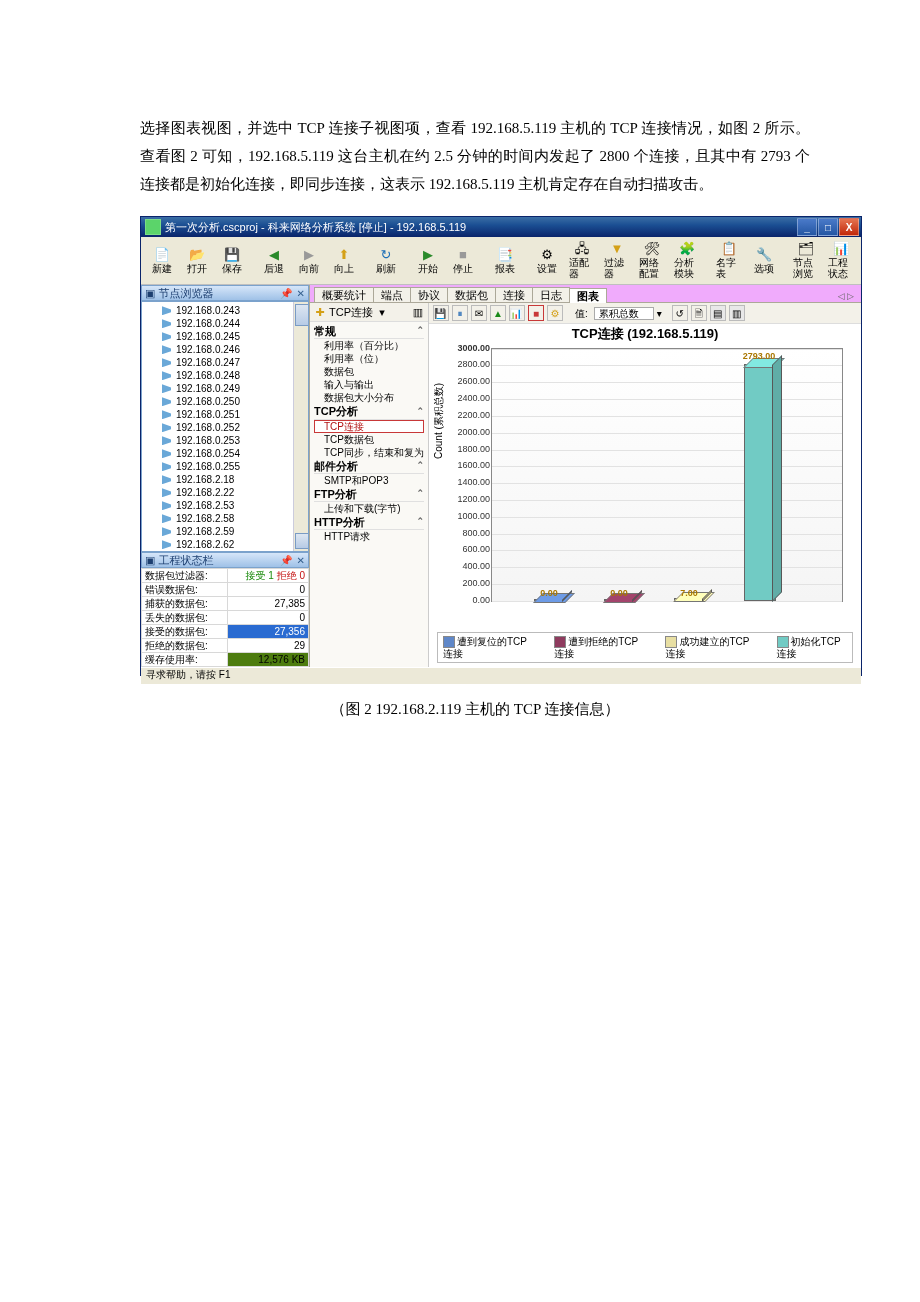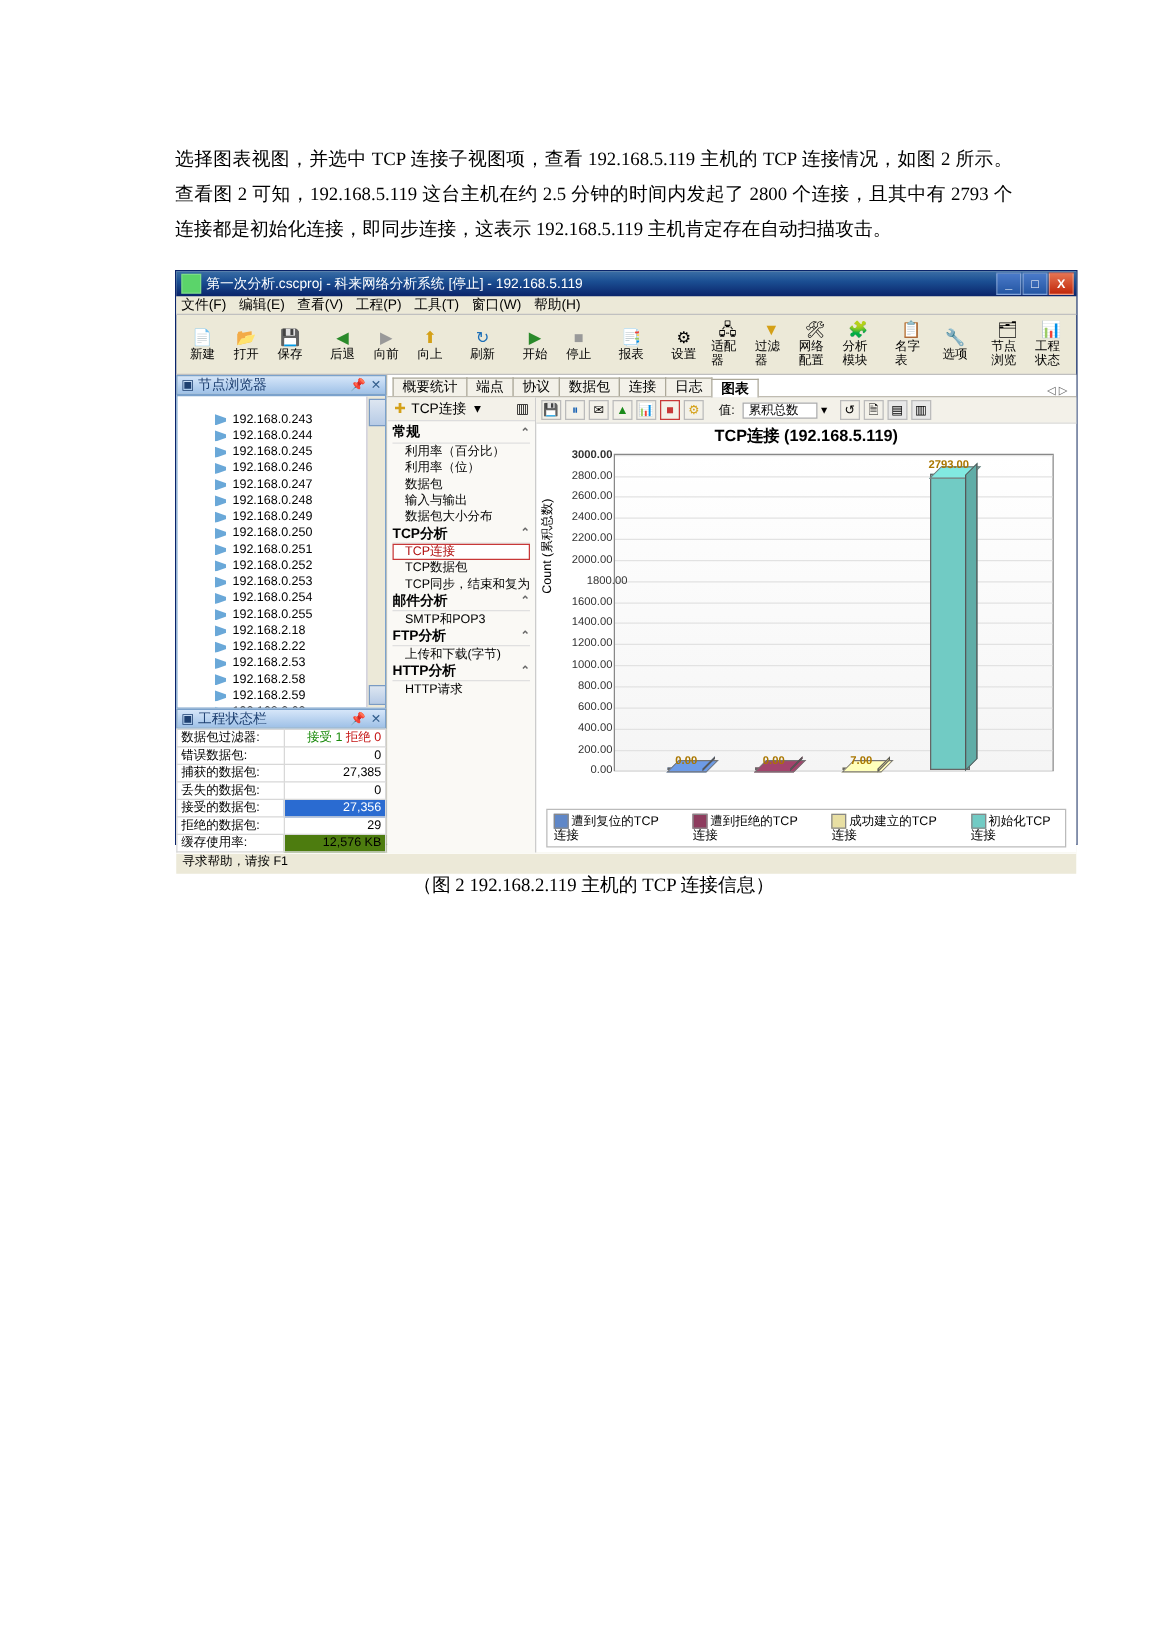--- a/index.html
+++ b/index.html
@@ -117,21 +117,21 @@
   .iplist .scrollbar .thumb{
     position:absolute; left:1px; top:2px; width:12px; height:20px;
     background:linear-gradient(#dde6f1,#b7cbe6);
     border:1px solid #7a9bc4;
   }
   .iplist .scrollbar .thumb2{
     position:absolute; left:1px; bottom:2px; width:12px; height:14px;
     background:linear-gradient(#dde6f1,#b7cbe6);
     border:1px solid #7a9bc4;
   }
-  .iplist ul { list-style:none; padding:2px 0 2px 20px; margin:10px;}
+  .iplist ul { list-style:none; padding:2px 0 2px 20px; margin:0;}
   .iplist li {
     padding: 0 0 0 14px;
     line-height: 13px;
     font-size: 10px;
     font-family: Tahoma, "SimSun", sans-serif;
     position:relative;
     white-space:nowrap;
   }
   .iplist li::before{
     content:"";
@@ -156,21 +156,21 @@
     height:14px;
     padding:1px 5px;
     font-size:10px;
   }
   
   .right-col { flex:1; display:flex; flex-direction:column; position:relative; background:#ece9d8;}
   .tabstrip {
     display:flex; align-items:flex-end;
     padding: 2px 4px 0 4px;
     gap:0;
-    background:#ffffff;
+    background:#f0abfc;
   }
   .tab {
     border:1px solid #aca899;
     border-bottom:none;
     padding:1px 7px;
     background:#f3f1e9;
     font-size:11px;
     margin-right:-1px;
   }
   .tab.active {
@@ -313,29 +313,20 @@
     <div class="titlebar">
       <span class="icon-app"></span>
       <span>第一次分析.cscproj - 科来网络分析系统 [停止] - 192.168.5.119</span>
       <div class="winbtns">
         <div class="winbtn min">_</div>
         <div class="winbtn max">□</div>
         <div class="winbtn close">X</div>
       </div>
     </div>
 
-    <div class="menubar">
-      <span>文件(F)</span>
-      <span>编辑(E)</span>
-      <span>查看(V)</span>
-      <span>工程(P)</span>
-      <span>工具(T)</span>
-      <span>窗口(W)</span>
-      <span>帮助(H)</span>
-    </div>
 
     <div class="toolbar">
       <div class="tbtn">
           <span class="glyph">📄</span>
           <span>新建</span>
         </div>
       <div class="tbtn">
           <span class="glyph">📂</span>
           <span>打开</span>
         </div>
@@ -594,21 +585,21 @@
                   <div class="ytick" style="top: 73.3333%;">800.00</div>
                   <div class="grid" style="top: 66.6667%;"></div>
                   <div class="ytick" style="top: 66.6667%;">1000.00</div>
                   <div class="grid" style="top: 60%;"></div>
                   <div class="ytick" style="top: 60%;">1200.00</div>
                   <div class="grid" style="top: 53.3333%;"></div>
                   <div class="ytick" style="top: 53.3333%;">1400.00</div>
                   <div class="grid" style="top: 46.6667%;"></div>
                   <div class="ytick" style="top: 46.6667%;">1600.00</div>
                   <div class="grid" style="top: 40%;"></div>
-                  <div class="ytick" style="top: 40%; margin-left: 12px;">1800.00</div>
+                  <div class="ytick" style="top: 40%;">1800.00</div>
                   <div class="grid" style="top: 33.3333%;"></div>
                   <div class="ytick" style="top: 33.3333%;">2000.00</div>
                   <div class="grid" style="top: 26.6667%;"></div>
                   <div class="ytick" style="top: 26.6667%;">2200.00</div>
                   <div class="grid" style="top: 20%;"></div>
                   <div class="ytick" style="top: 20%;">2400.00</div>
                   <div class="grid" style="top: 13.3333%;"></div>
                   <div class="ytick" style="top: 13.3333%;">2600.00</div>
                   <div class="grid" style="top: 6.66667%;"></div>
                   <div class="ytick" style="top: 6.66667%;">2800.00</div>

